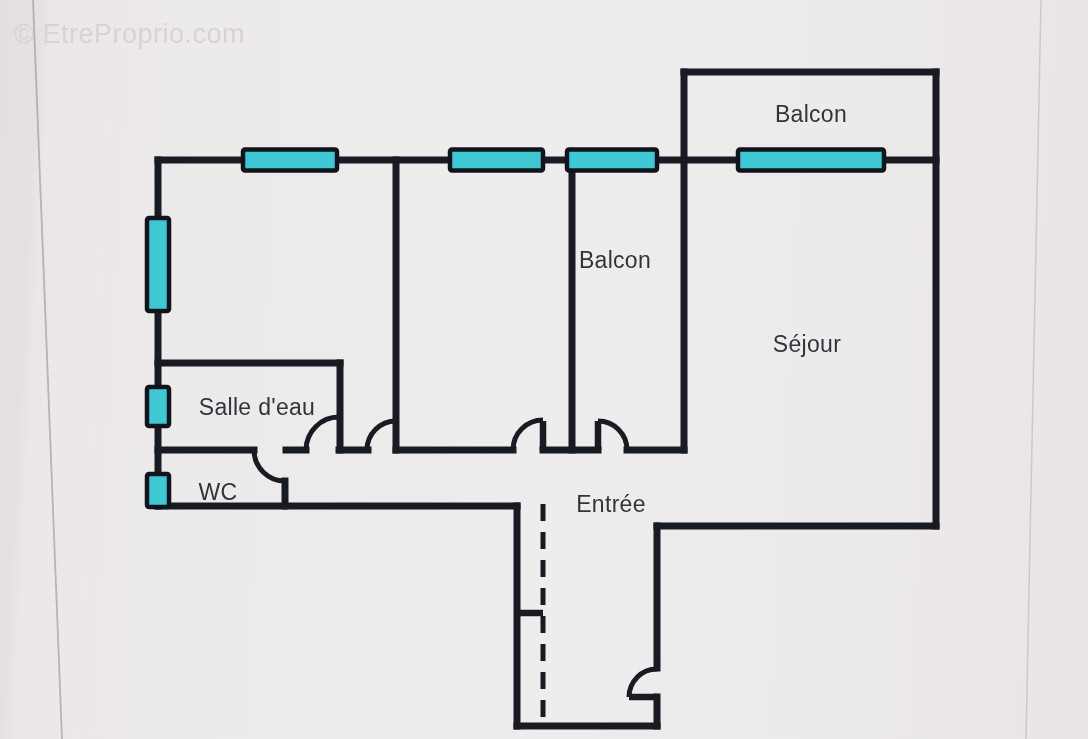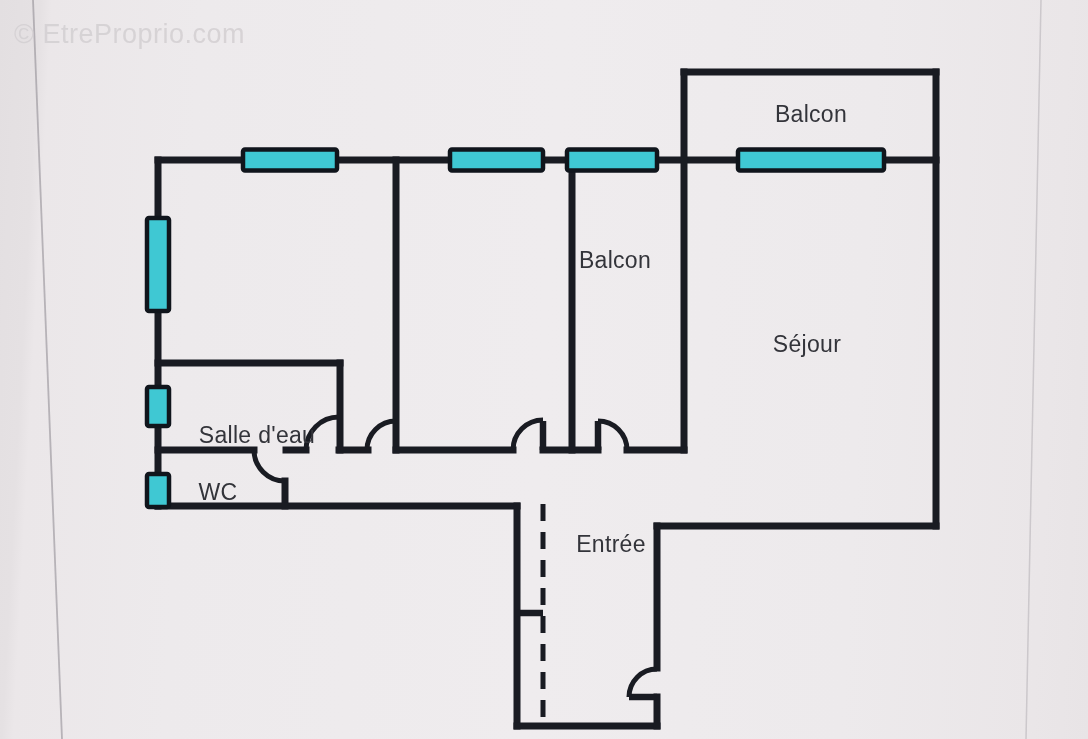--- a/index.html
+++ b/index.html
@@ -145,19 +145,19 @@
         <rect class="win" x="738" y="149.5" width="146" height="21" rx="2"></rect>
         <rect class="win" x="147" y="218" width="22" height="93" rx="2"></rect>
         <rect class="win" x="147" y="387" width="22" height="39" rx="2"></rect>
         <rect class="win" x="147" y="474" width="22" height="33" rx="2"></rect>
       </g>
     </svg>
 
     <div class="room-label" style="left:811px; top:114px;">Balcon</div>
     <div class="room-label" style="left:615px; top:260px;">Balcon</div>
     <div class="room-label" style="left:807px; top:344px;">Séjour</div>
-    <div class="room-label" style="left:257px; top:407px;margin-top:28px;">Salle d'eau</div>
+    <div class="room-label" style="left:257px; top:407px;">Salle d'eau</div>
     <div class="room-label" style="left:218px; top:492px;">WC</div>
-    <div class="room-label" style="left:611px; top:544px;">Entrée</div>
+    <div class="room-label" style="left:611px; top:504px;">Entrée</div>
 
     <div class="watermark">© EtreProprio.com</div>
   </div>
 </div>
 
 </body></html>

